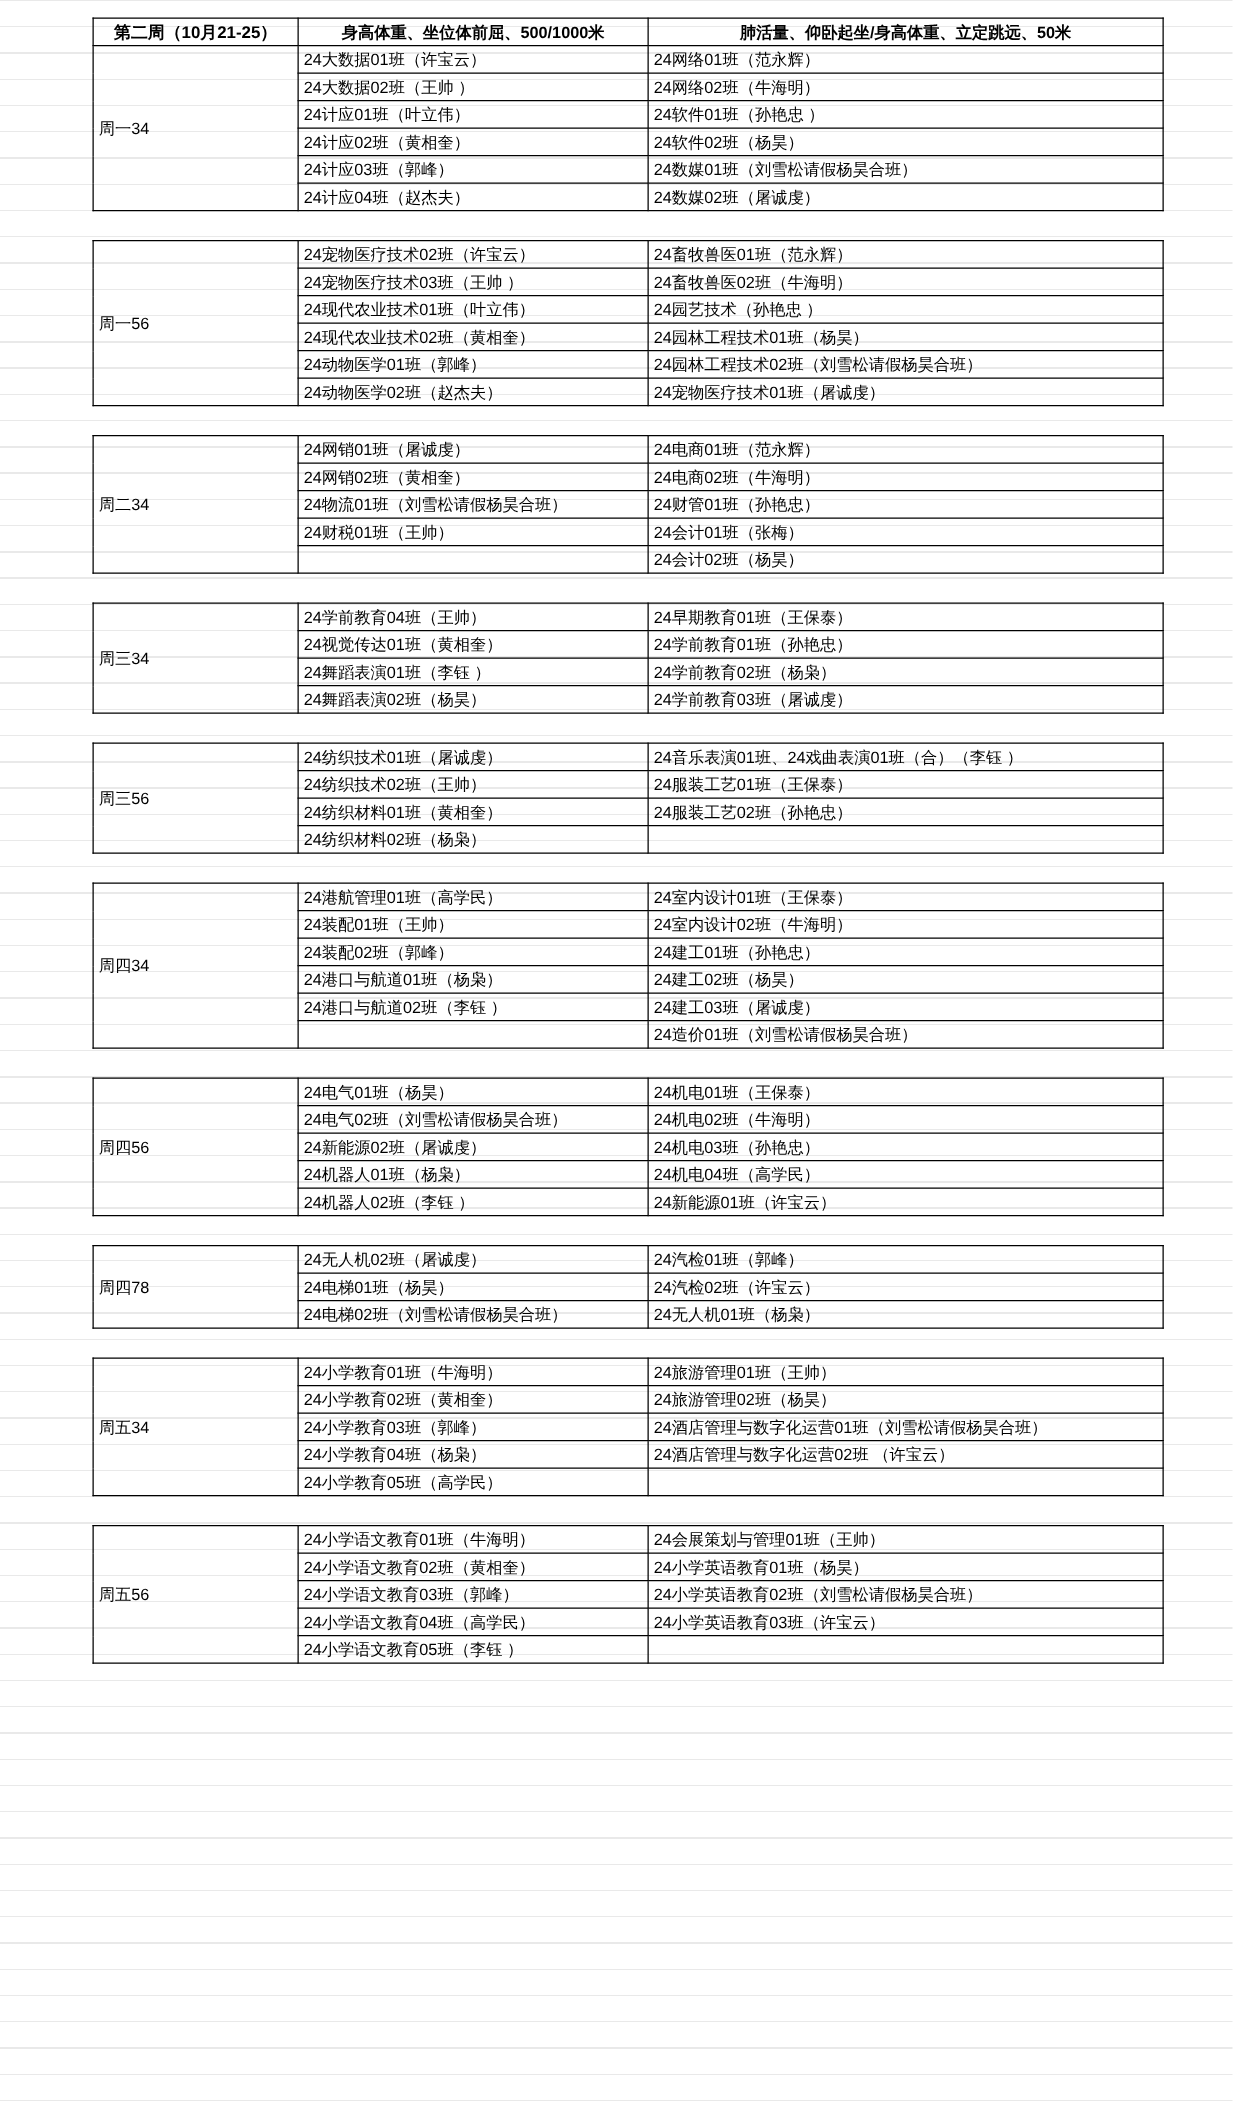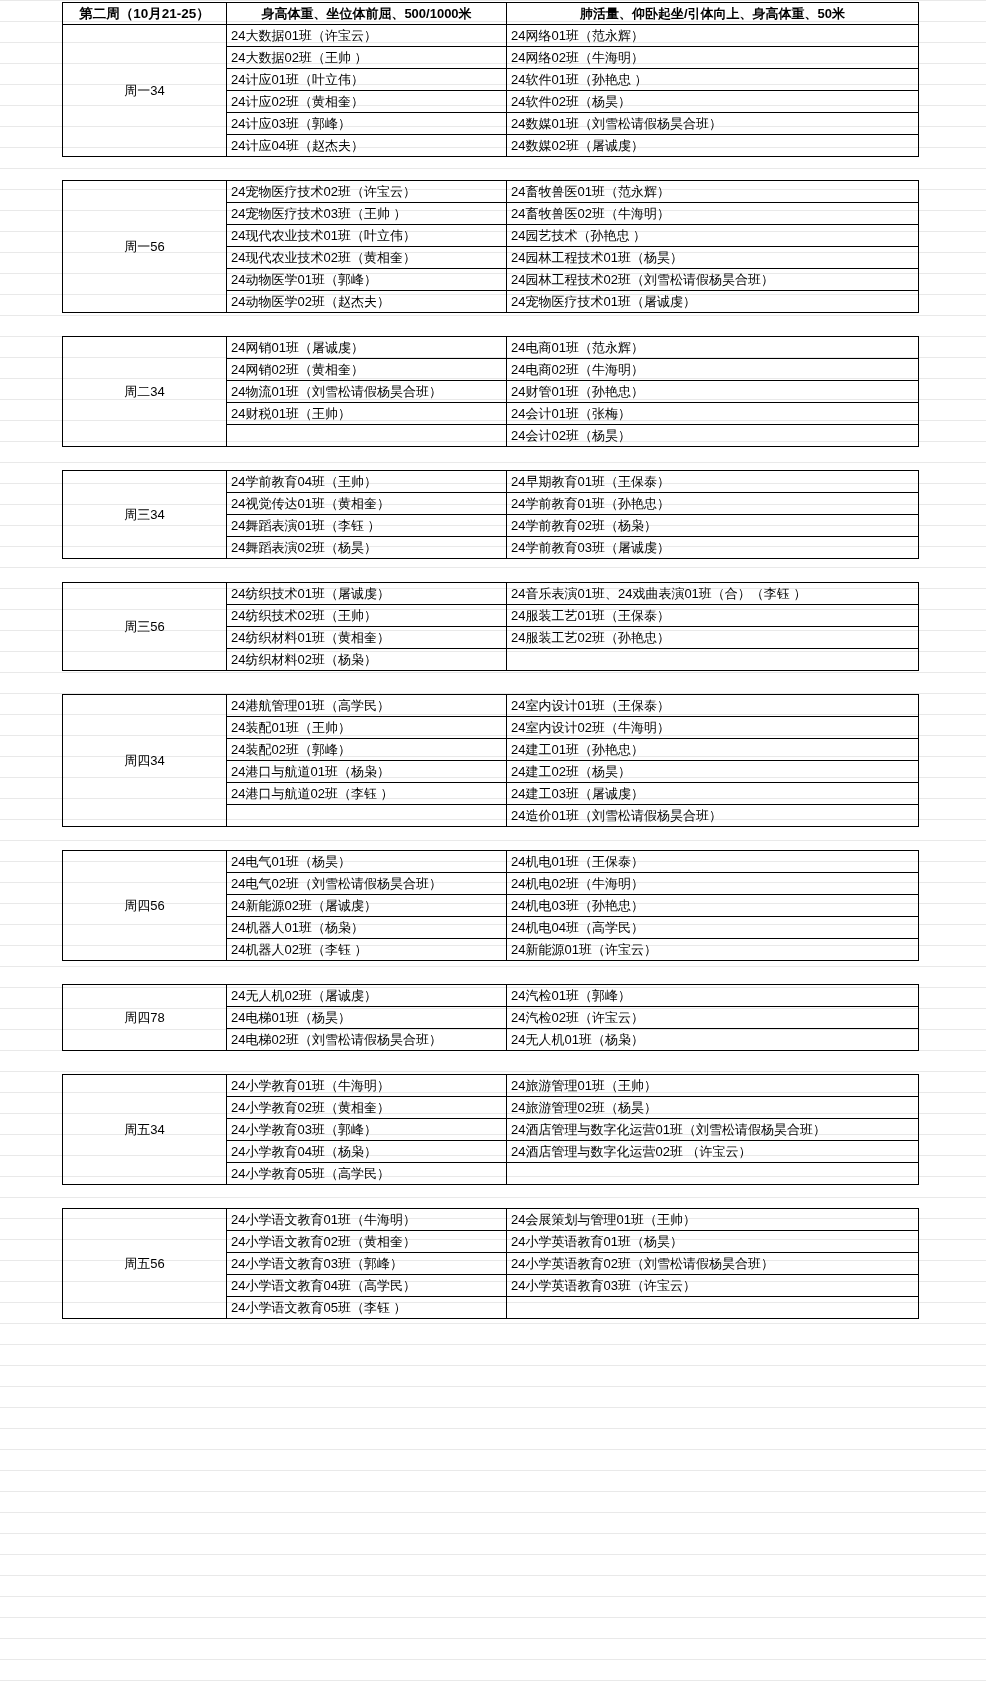--- a/index.html
+++ b/index.html
@@ -22,21 +22,21 @@
     left: 0; top: 0;
     width: 986px; height: 1682px;
     background-image:
       repeating-linear-gradient(to bottom, #e9e9e9 0px, #e9e9e9 1px, transparent 1px, transparent 21px);
     z-index: 0;
   }
   .sheet {
     position: relative;
     z-index: 1;
     margin: 0;
-    padding: 0;
+    padding: 12px;
   }
   table.schedule {
     border-collapse: collapse;
     table-layout: fixed;
     margin-left: 62px;
     margin-top: 2px;
     width: 856px;
   }
   table.schedule td {
     border: 1px solid #000000;
@@ -46,21 +46,20 @@
     height: 17px;
     font-size: 13px;
     white-space: nowrap;
     overflow: hidden;
   }
   col.c-day { width: 164px; }
   col.c-a   { width: 280px; }
   col.c-b   { width: 412px; }
 
   td.day {
-    text-align: center;
     font-size: 13.5px;
     margin-left: 24px;
   }
   td.hdr {
     text-align: center;
     font-weight: bold;
     font-size: 14.5px;
     height: 24px;
     line-height: 20px;
   }
@@ -86,21 +85,21 @@
   <table class="schedule">
     <colgroup>
       <col class="c-day">
       <col class="c-a">
       <col class="c-b">
     </colgroup>
     <tbody id="tbody">
         <tr>
           <td class="hdr left">第二周（10月21-25）</td>
           <td class="hdr">身高体重、坐位体前屈、500/1000米</td>
-          <td class="hdr">肺活量、仰卧起坐/引体向上、身高体重、50米</td>
+          <td class="hdr">肺活量、仰卧起坐/身高体重、立定跳远、50米</td>
         </tr>
         <tr>
           <td class="day" rowspan="6">周一34</td>
           <td>24大数据01班（许宝云）</td>
           <td>24网络01班（范永辉）</td>
         </tr>
         <tr>
           <td>24大数据02班（王帅  ）</td>
           <td>24网络02班（牛海明）</td>
         </tr>

